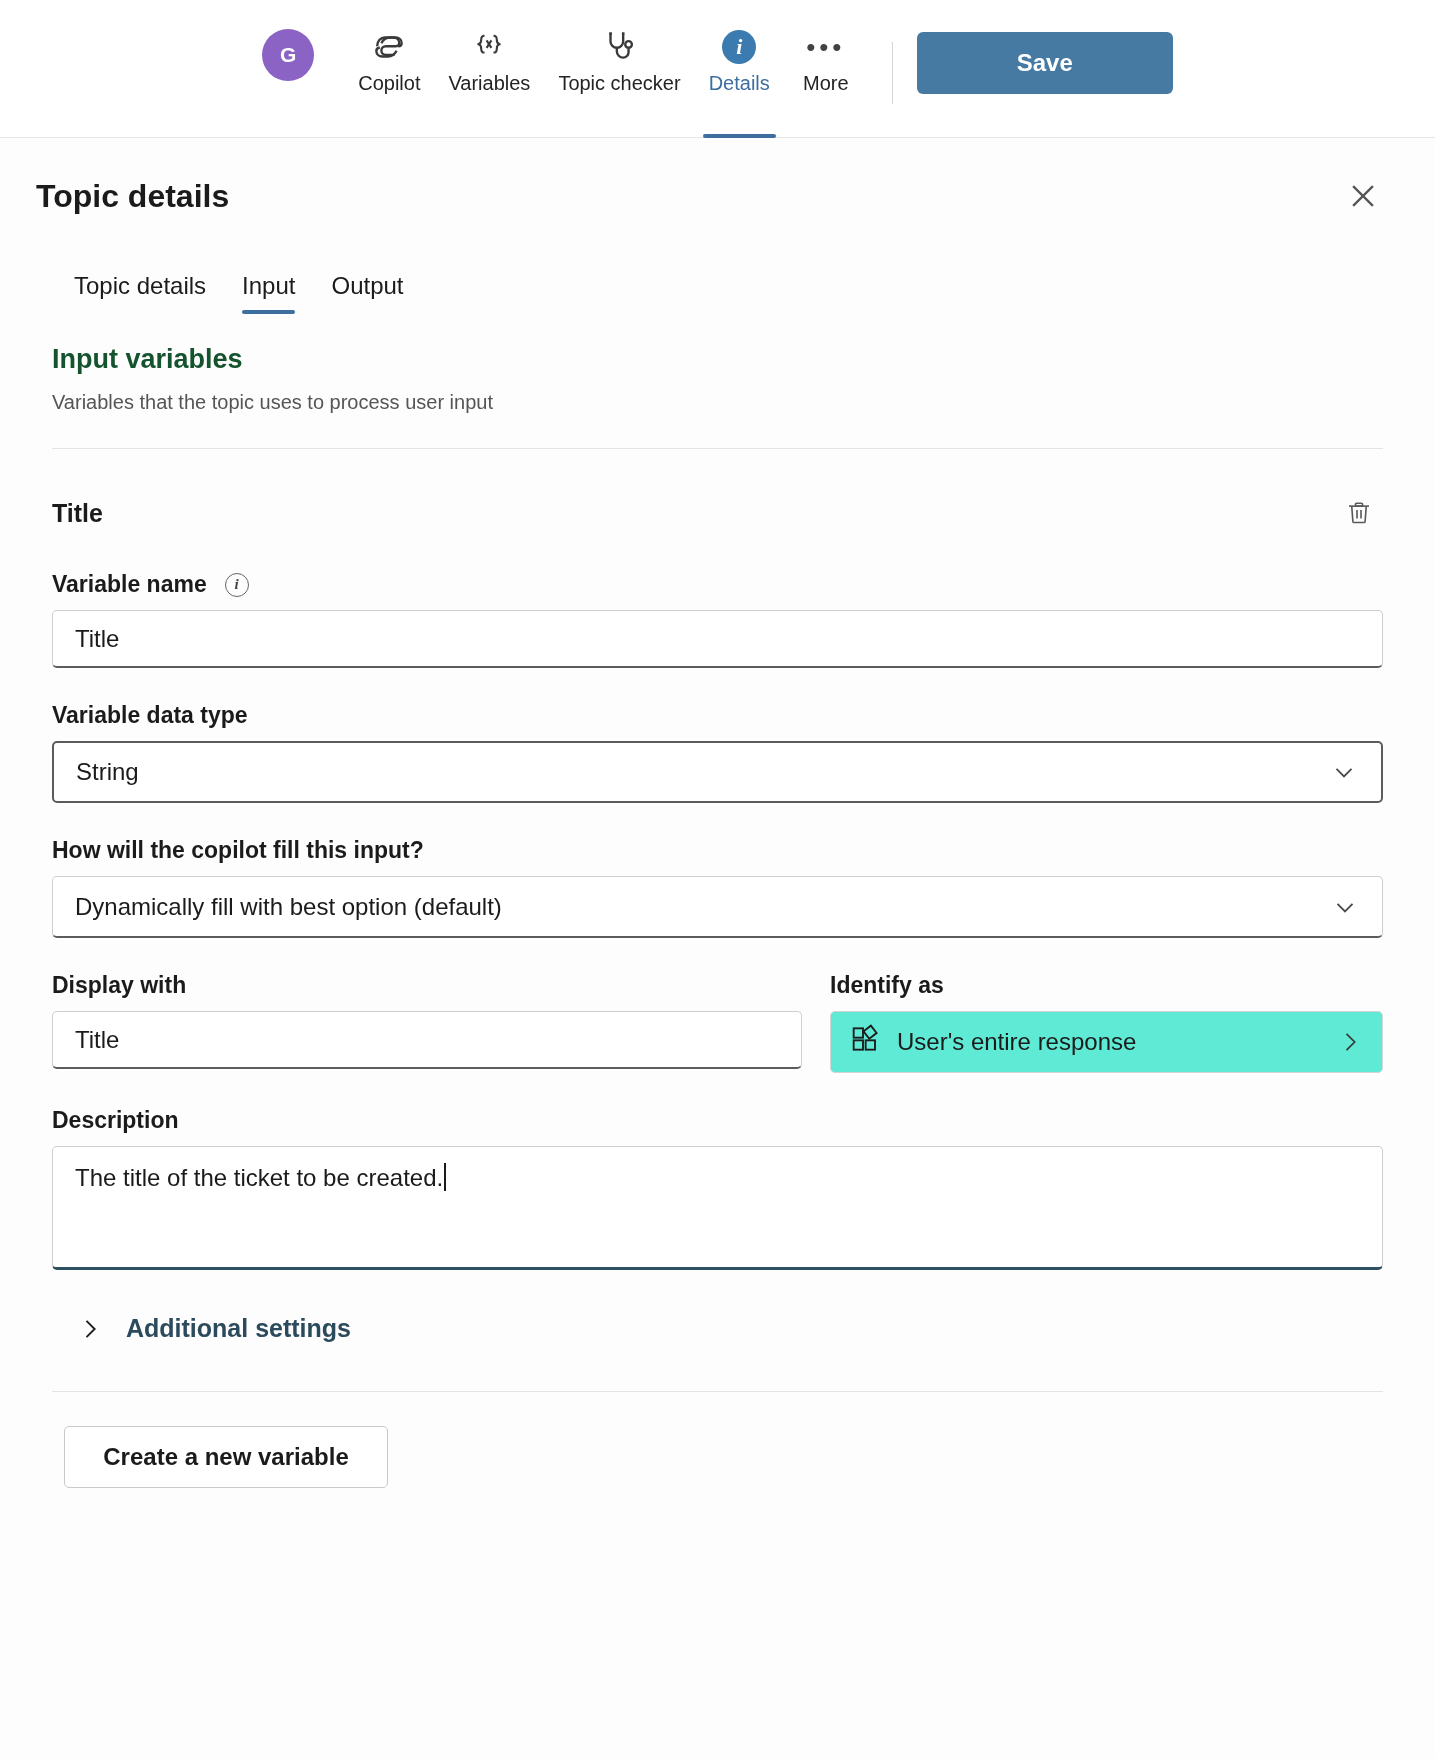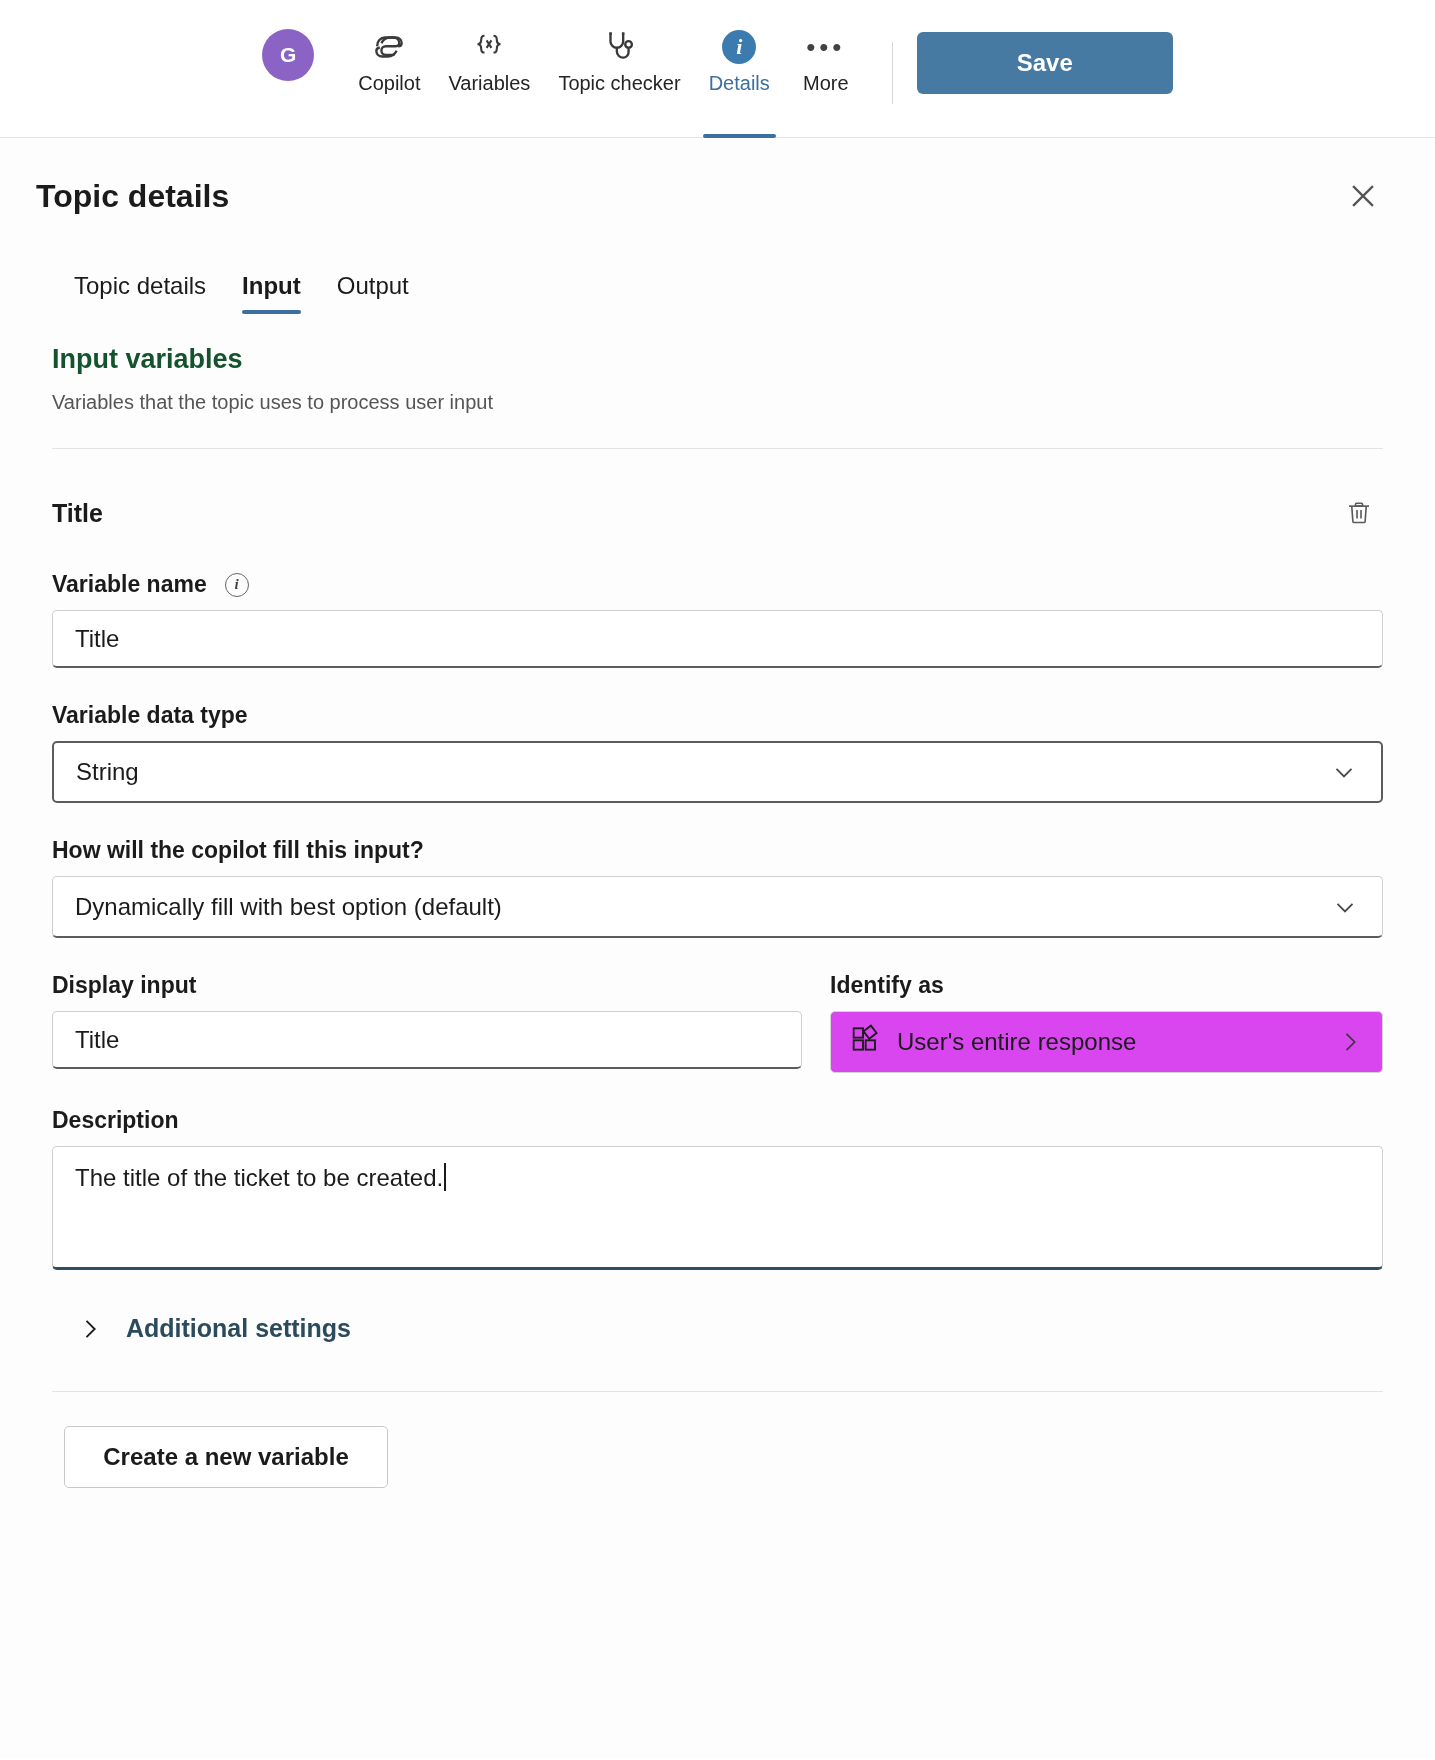--- a/index.html
+++ b/index.html
@@ -110,21 +110,21 @@
     display: flex; align-items: flex-end; gap: 0px;
     margin-top: 28px; margin-left: 20px;
     height: 62px;
   }
   .tab {
     font-size: 24px; color: #1b1b1b;
     padding: 0 18px 14px 18px;
     position: relative; cursor: pointer;
     white-space: nowrap;
   }
-  .tab.selected { font-weight: 700; }
+  .tab.selected { font-weight: 400; }
   .tab.selected::after {
     content:""; position:absolute; left:18px; right:18px; bottom:0;
     height:4px; background:#3c6e9f; border-radius:2px;
   }
 
   .section-title {
     font-size: 27px; font-weight: 700; color:#14532d;
     margin: 30px 0 0 16px;
   }
   .section-sub {
@@ -173,21 +173,21 @@
   }
   .dropdown.strong { border: 2px solid #5c5c5c; }
   .chev { color:#4a4a4a; display:flex; align-items:center; }
 
   .row2 { display:flex; gap: 28px; margin: 0 16px; }
   .col-left { width: 750px; }
   .col-right { flex: 1; }
 
   .identify-box {
     height: 62px; border: 1px solid #d4d4d4; border-radius: 5px;
-    background:#d946ef;
+    background:#5eead4;
     display:flex; align-items:center; gap: 16px;
     padding: 0 18px;
     font-size: 24px; color:#1b1b1b;
     cursor: pointer;
   }
   .identify-box .txt { flex:1; }
 
   .textarea {
     height: 124px; border: 1px solid #cfcfcf; border-bottom: 3px solid #2e4f62;
     border-radius: 5px; background:#ffffff;
@@ -347,21 +347,21 @@
       <span class="chev">
         <svg width="30" height="30" viewBox="0 0 24 24" fill="none" stroke="#4a4a4a" stroke-width="1.5">
             <path d="M6 9.5l6 6 6-6"></path>
           </svg>
       </span>
     </div>
   </div>
 
   <div class="row2">
     <div class="col-left">
-      <div class="field-label">Display input</div>
+      <div class="field-label">Display with</div>
       <div class="textbox">Title</div>
     </div>
     <div class="col-right">
       <div class="field-label">Identify as</div>
       <div class="identify-box">
         <span>
           <svg width="32" height="32" viewBox="0 0 24 24" fill="none" stroke="#1b1b1b" stroke-width="1.4">
             <rect x="3.5" y="4" width="7" height="7"></rect>
             <rect x="3.5" y="13" width="7" height="7"></rect>
             <rect x="12.5" y="13" width="7" height="7"></rect>

